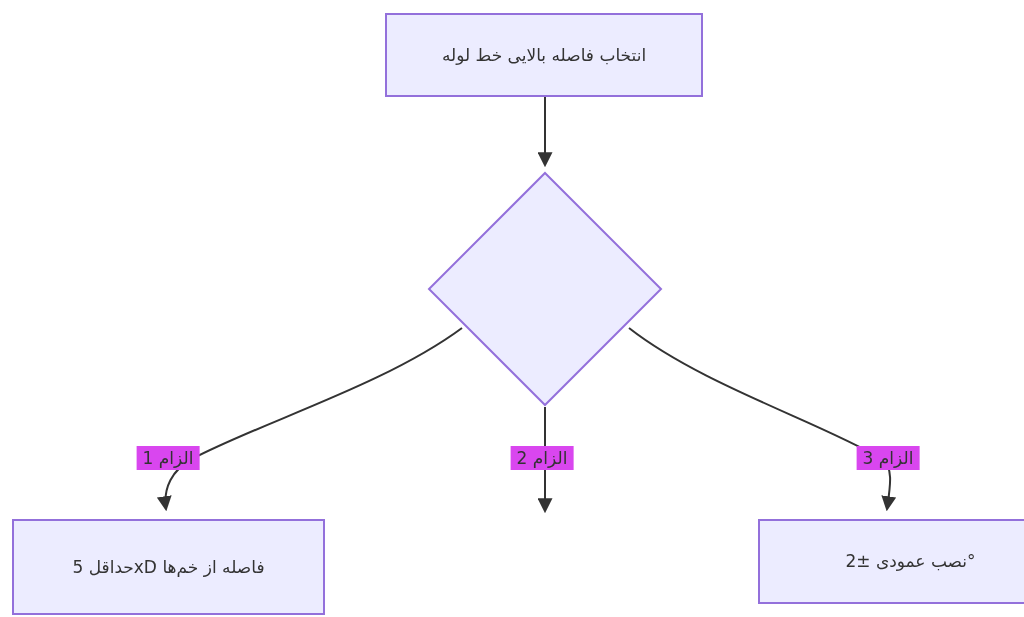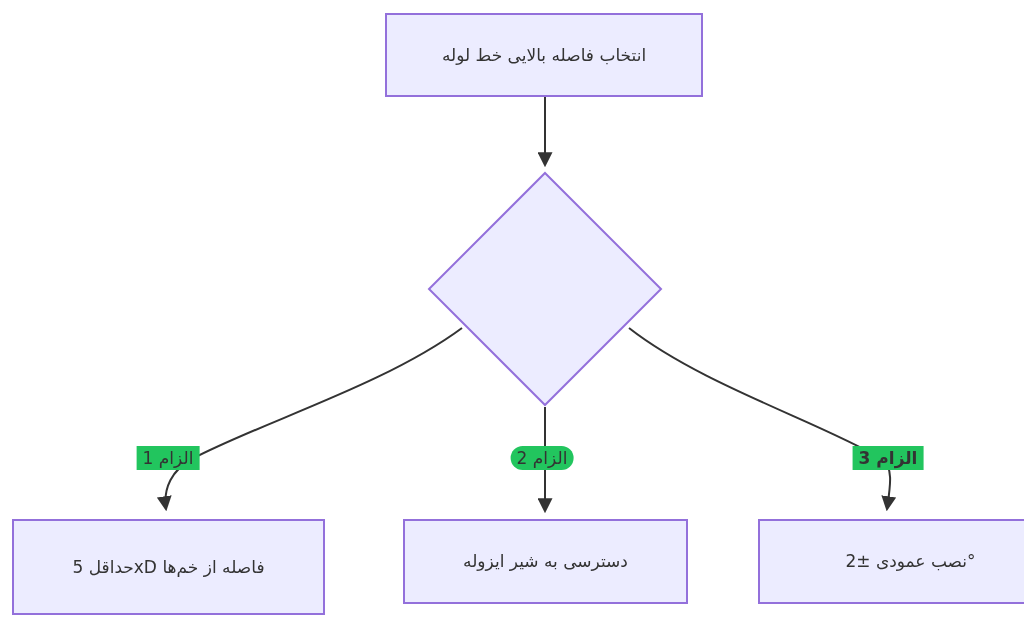--- a/index.html
+++ b/index.html
@@ -13,21 +13,21 @@
     background:#ECECFF;border:2px solid #9370DB;box-sizing:border-box;
     font-size:17px;color:#333333;text-align:center;direction:ltr;line-height:1.3;
   }
   .diamond-label{
     position:absolute;display:flex;align-items:center;justify-content:center;
     background:transparent;border:none;font-size:17px;color:#333333;
     text-align:center;direction:ltr;
   }
   .edge-label{
     position:absolute;transform:translate(-50%,-50%);
-    background:#22c55e;padding:2px 6px;font-size:17px;color:#333333;
+    background:#d946ef;padding:2px 6px;font-size:17px;color:#333333;
     white-space:nowrap;direction:ltr;
   }
 </style>
 </head>
 <body>
 
 <div class="canvas">
 
   <svg width="1024" height="617" viewBox="0 0 1024 617">
     <defs>
@@ -49,27 +49,24 @@
 
   <div class="node" style="left:385px;top:13px;width:318px;height:84px;">
     <span>انتخاب فاصله بالایی خط لوله</span>
   </div>
 
 
   <div class="node" style="left:12px;top:519px;width:313px;height:96px;">
     <span>حداقل 5xD فاصله از خم‌ها</span>
   </div>
 
-  <div class="node" style="left:403px;top:519px;width:285px;height:85px;">
-    <span>دسترسی به شیر ایزوله</span>
-  </div>
 
   <div class="node" style="left:758px;top:519px;width:305px;height:85px;">
     <span>نصب عمودی ±2°</span>
   </div>
 
   <div class="edge-label" style="left:168px;top:458px;">الزام 1</div>
 
-  <div class="edge-label" style="left:542px;top:458px;border-radius:12px;">الزام 2</div>
+  <div class="edge-label" style="left:542px;top:458px;">الزام 2</div>
 
-  <div class="edge-label" style="left:888px;top:458px;font-weight:bold;">الزام 3</div>
+  <div class="edge-label" style="left:888px;top:458px;">الزام 3</div>
 
 </div>
 
 </body></html>

